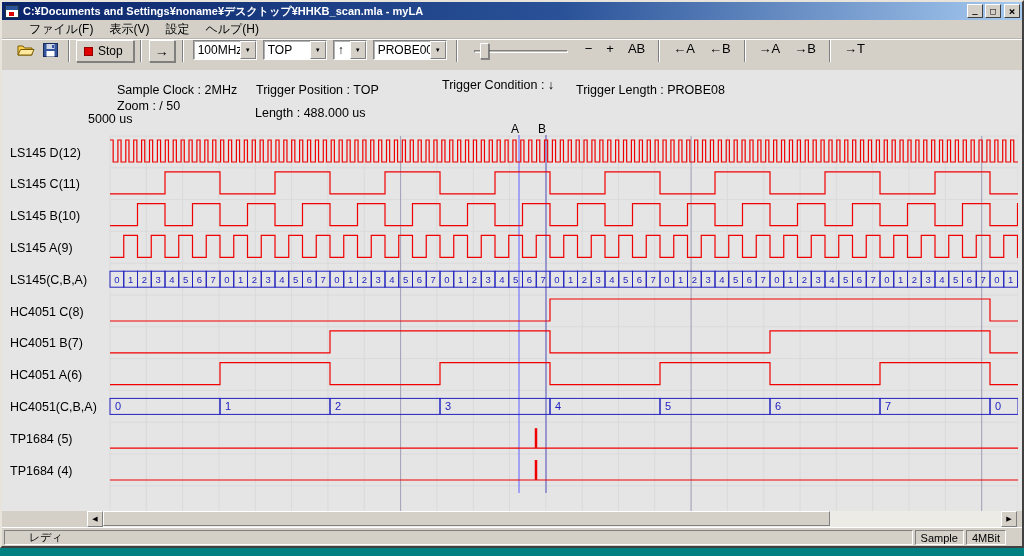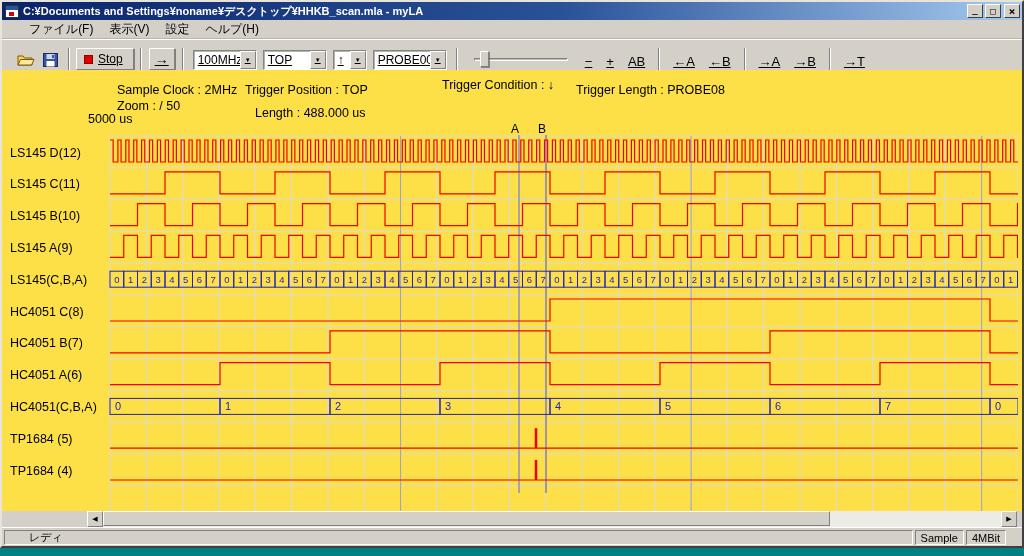--- a/index.html
+++ b/index.html
@@ -24,22 +24,22 @@
              font-size:9px; line-height:9px; font-family:"DejaVu Sans Mono", monospace; }
   .win-btn.min { align-items:flex-end; padding-bottom:2px; font-weight:bold; }
   .win-btn.cls { font-size:11px; font-weight:bold; margin-left:1px; }
 
   
   .menubar { height:19px; flex:none; display:flex; align-items:center; padding-left:19px;
              border-bottom:1px solid #b8b4ac; }
   .menu-item { font-size:12px; padding:2px 8px; white-space:nowrap; }
 
   
-  .toolbar { height:31px; flex:none; display:flex; align-items:flex-end; padding:0 4px 0 12px;
-             border-top:1px solid #fff;text-decoration:underline; }
+  .toolbar { height:31px; flex:none; display:flex; align-items:flex-start; padding:0 4px 0 12px;
+             border-top:1px solid #fff; }
   .tb-icon { width:22px; height:20px; display:flex; align-items:center; justify-content:center; margin:0 1px; }
   .tb-sep { width:2px; height:22px; border-left:1px solid #808080; border-right:1px solid #fff; margin:0 6px; flex:none; }
   .raised { background:#d4d0c8; border:1px solid; border-color:#fff #808080 #808080 #fff;
             box-shadow:1px 1px 0 rgba(60,60,60,.55); font-family:"Liberation Sans", sans-serif; }
   .stop-btn { height:22px; display:flex; align-items:center; gap:5px; padding:0 10px 0 7px; font-size:12px; }
   .stop-sq { width:9px; height:9px; background:#e00000; border:1px solid #900000; }
   .run-btn { height:22px; width:26px; display:flex; align-items:center; justify-content:center;
              font-size:14px; font-weight:bold; margin:0 1px; }
   .combo { height:20px; display:inline-flex; background:#fff; margin:0 3px;
            border:1px solid; border-color:#848484 #fff #fff #848484;
@@ -50,21 +50,21 @@
   .slider { width:98px; height:22px; position:relative; margin:0 8px; flex:none; }
   .slider-track { position:absolute; left:2px; right:2px; top:10px; height:3px;
                   border:1px solid; border-color:#808080 #fff #fff #808080; background:#c0bcb4; }
   .slider-thumb { position:absolute; left:8px; top:3px; width:9px; height:16px;
                   background:#d4d0c8; border:1px solid; border-color:#fff #808080 #808080 #fff;
                   box-shadow:1px 1px 0 rgba(60,60,60,.5); }
   .flatbtn { background:transparent; border:none; font-size:13px; padding:1px 4px; margin:0 3px;
              font-family:"Liberation Sans", sans-serif; white-space:nowrap; }
 
   
-  .content { flex:1; background:#fde047; position:relative; overflow:hidden; }
+  .content { flex:1; background:#e5e5e5; position:relative; overflow:hidden; }
   .inf { position:absolute; font-size:12.5px; white-space:nowrap; }
   .plot { position:absolute; left:0; top:40px; }
 
   
   .scrollrow { height:16px; flex:none; position:relative; background:#d4d0c8; }
   .hscroll { position:absolute; left:85px; right:5px; top:0; height:16px; display:flex; }
   .scroll-btn { width:16px; height:16px; flex:none; background:#d4d0c8; border:1px solid;
                 border-color:#fff #808080 #808080 #fff; display:flex; align-items:center; justify-content:center;
                 font-size:7px; }
   .scroll-track { flex:1; position:relative; background:#edebe5; }
@@ -163,21 +163,21 @@
     <button class="flatbtn">←B</button>
     <span class="tb-sep"></span>
     <button class="flatbtn">→A</button>
     <button class="flatbtn">→B</button>
     <span class="tb-sep"></span>
     <button class="flatbtn">→T</button>
   </div>
 
   <div class="content">
     <span class="inf" style="left:115px; top:13px">Sample Clock : 2MHz</span>
-    <span class="inf" style="left:243px; top:13px">Trigger Position : TOP</span>
+    <span class="inf" style="left:254px; top:13px">Trigger Position : TOP</span>
     <span class="inf" style="left:440px; top:8px">Trigger Condition : ↓</span>
     <span class="inf" style="left:574px; top:13px">Trigger Length : PROBE08</span>
     <span class="inf" style="left:115px; top:29px">Zoom : / 50</span>
     <span class="inf" style="left:253px; top:36px">Length : 488.000 us</span>
     <svg class="plot" width="1016" height="405">
         <line x1="108" y1="26" x2="108" y2="404" stroke="#dadada" stroke-width="1"></line>
         <line x1="144.32" y1="26" x2="144.32" y2="404" stroke="#dadada" stroke-width="1"></line>
         <line x1="180.64" y1="26" x2="180.64" y2="404" stroke="#dadada" stroke-width="1"></line>
         <line x1="216.96" y1="26" x2="216.96" y2="404" stroke="#dadada" stroke-width="1"></line>
         <line x1="253.28" y1="26" x2="253.28" y2="404" stroke="#dadada" stroke-width="1"></line>

